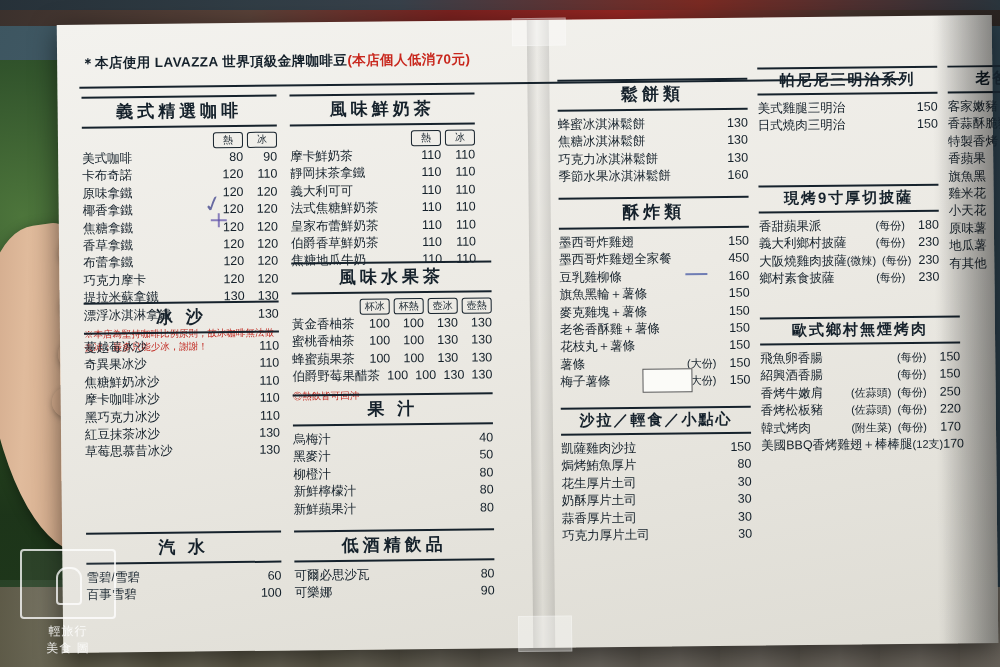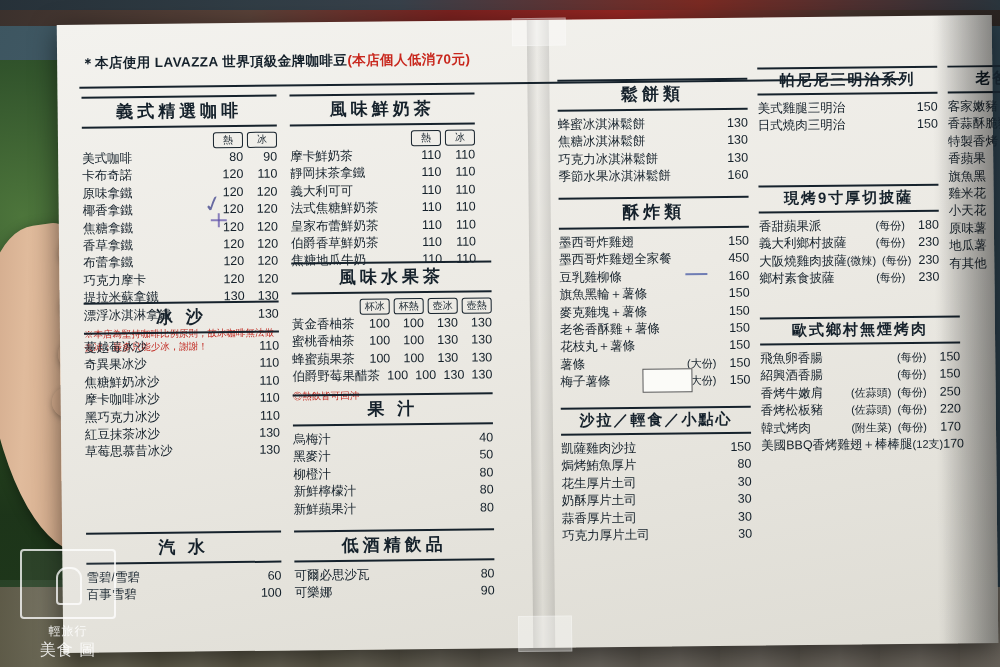--- a/index.html
+++ b/index.html
@@ -130,21 +130,21 @@
     width:92px;height:66px;border:2px solid rgba(255,255,255,.9);
     margin:0 auto 4px;border-radius:4px;
     background:rgba(255,255,255,.08);
     position:relative;
   }
   .wm .box:after{
     content:"";position:absolute;left:34px;top:16px;width:22px;height:34px;
     border:2px solid rgba(255,255,255,.9);border-radius:11px 11px 4px 4px;
   }
   .wm .t1{font-size:12px;letter-spacing:1px;text-align:center;}
-  .wm .t2{font-size:16px;letter-spacing:1px;}
+  .wm .t2{font-size:12px;letter-spacing:1px;}
   .wm .t3{font-size:8px;letter-spacing:1px;opacity:.8;margin-top:17px;}
   .rightfade{
     position:absolute;right:0;top:0;width:60px;height:628px;
     background:linear-gradient(90deg,rgba(0,0,0,0),rgba(0,0,0,.28));
   }
 </style>
 </head>
 <body>
 
 <div class="photo"></div>

